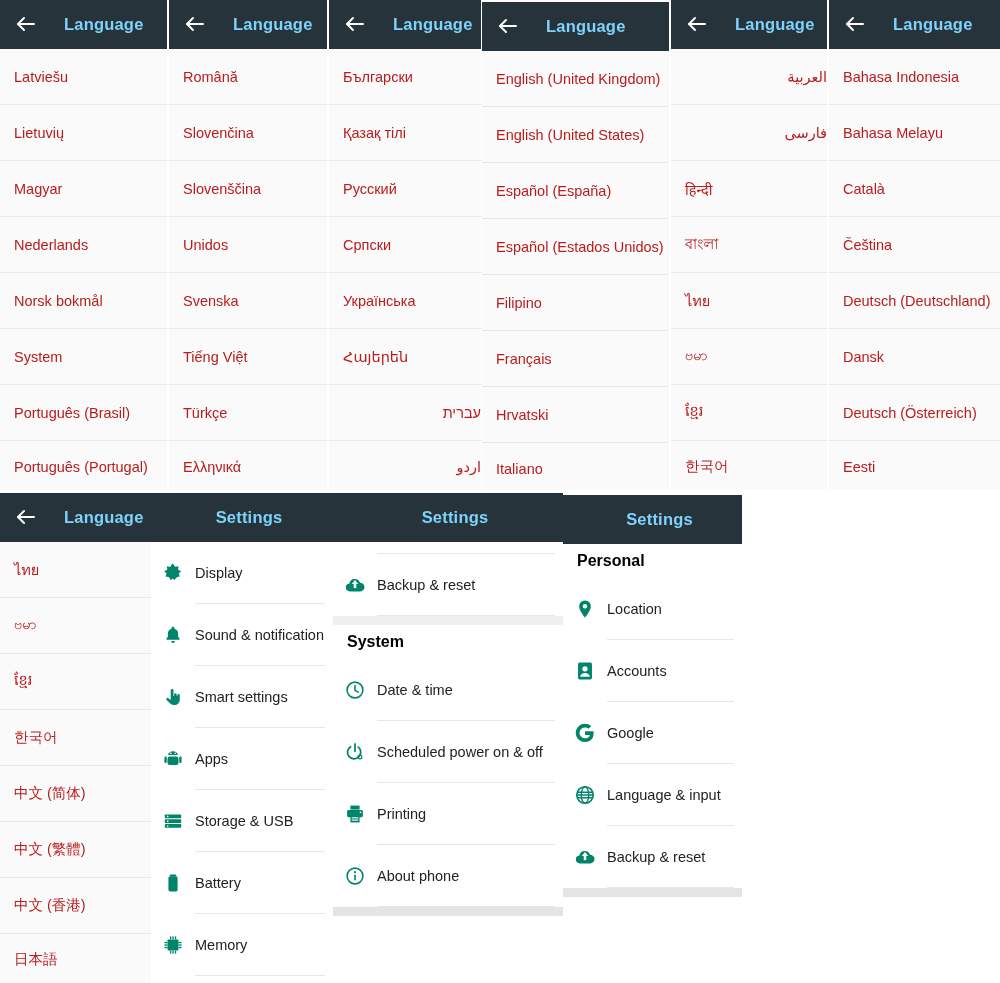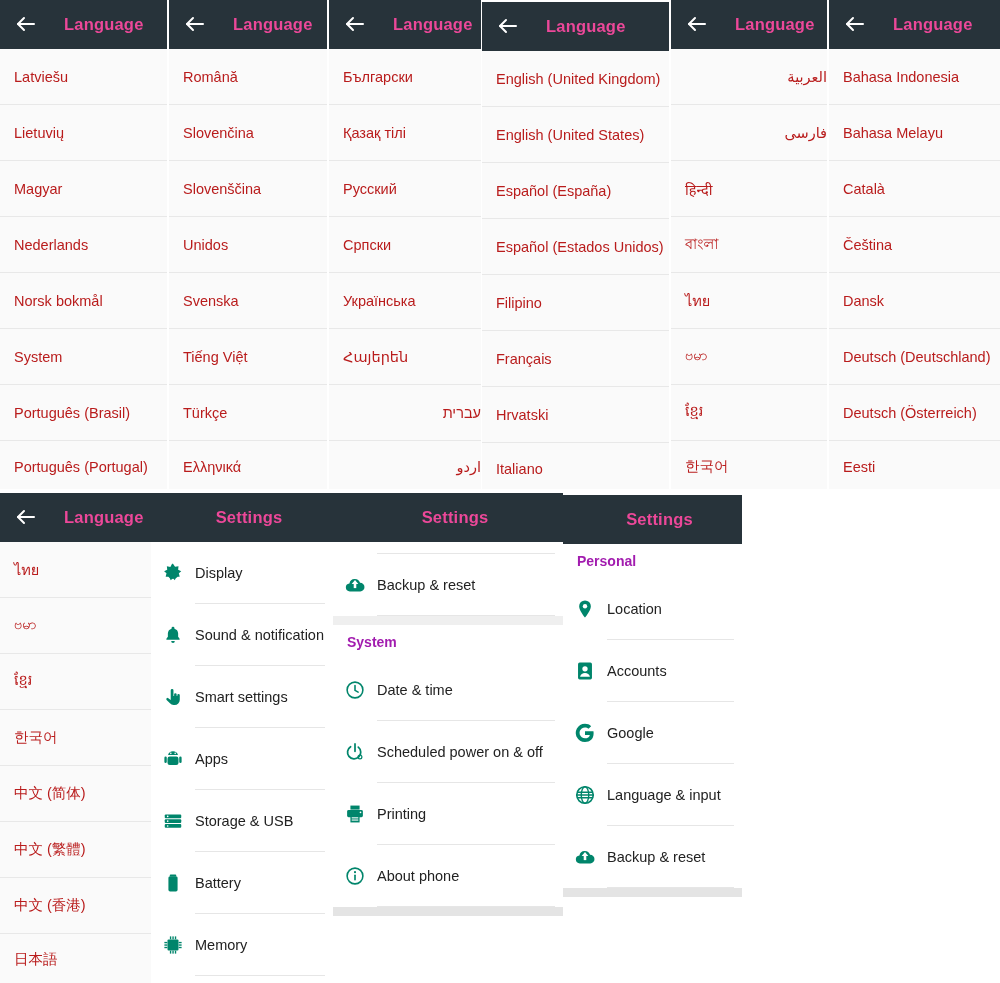--- a/index.html
+++ b/index.html
@@ -5,21 +5,21 @@
   html,body{margin:0;padding:0;}
   body{
     width:1000px;height:983px;
     background:#ffffff;
     font-family:"Liberation Sans","DejaVu Sans",sans-serif;
     overflow:hidden;
     position:relative;
   }
   .panel{position:absolute;overflow:hidden;background:#fafafa;}
   .appbar{
-    background:#27333a;color:#ec4899;
+    background:#27333a;color:#7dd3fc;
     height:49px;display:flex;align-items:center;
     box-sizing:border-box;
   }
   .appbar.lang{padding-left:14px;}
   .appbar.settings{padding-left:14px;justify-content:center;}
   .back-icon{
     width:26px;height:26px;flex:0 0 26px;
     display:inline-block;position:relative;margin-right:10px;
   }
   .back-icon svg{display:block;}
@@ -58,21 +58,21 @@
   .slabel{
     font-size:14.5px;color:#222222;white-space:nowrap;
     flex:1 1 auto;position:relative;
     height:100%;display:flex;align-items:center;
   }
   .slabel:after{
     content:"";position:absolute;left:0;right:8px;bottom:0;
     height:1px;background:#e6e6e6;
   }
   .section-head{
-    font-size:14px;font-weight:bold;color:#a21caf;
+    font-size:16px;font-weight:bold;color:#000000;
     padding-left:14px;height:34px;display:flex;align-items:center;
     background:#ffffff;
   }
   .group-gap{height:9px;background:#efefef;}
   .top-stub{height:12px;background:#ffffff;position:relative;}
   .top-stub:after{
     content:"";position:absolute;left:44px;right:8px;bottom:0;
     height:1px;background:#e6e6e6;
   }
   .bottom-bar{height:9px;background:#e4e4e4;}
@@ -283,24 +283,24 @@
         <div class="row">
           <span>Bahasa Melayu</span>
         </div>
         <div class="row">
           <span>Català</span>
         </div>
         <div class="row">
           <span>Čeština</span>
         </div>
         <div class="row">
+          <span>Deutsch (Deutschland)</span>
+        </div>
+        <div class="row">
           <span>Dansk</span>
-        </div>
-        <div class="row">
-          <span>Deutsch (Deutschland)</span>
         </div>
         <div class="row">
           <span>Deutsch (Österreich)</span>
         </div>
         <div class="row">
           <span>Eesti</span>
         </div>
       </div>
     </div>
     <div class="panel" style="left:0px;top:493px;width:151px;height:490px;">

